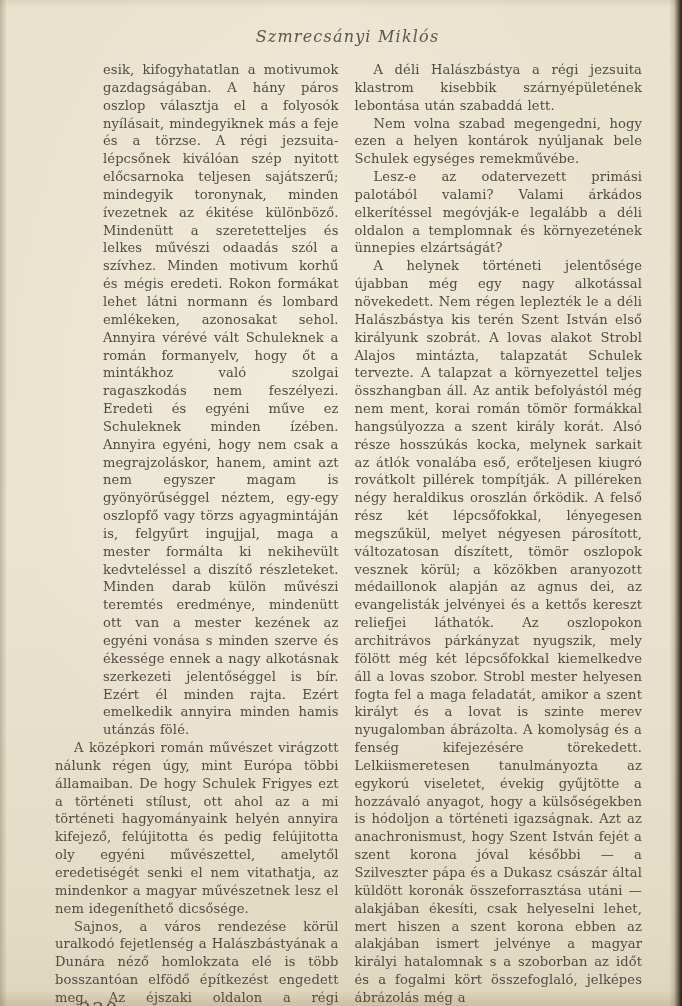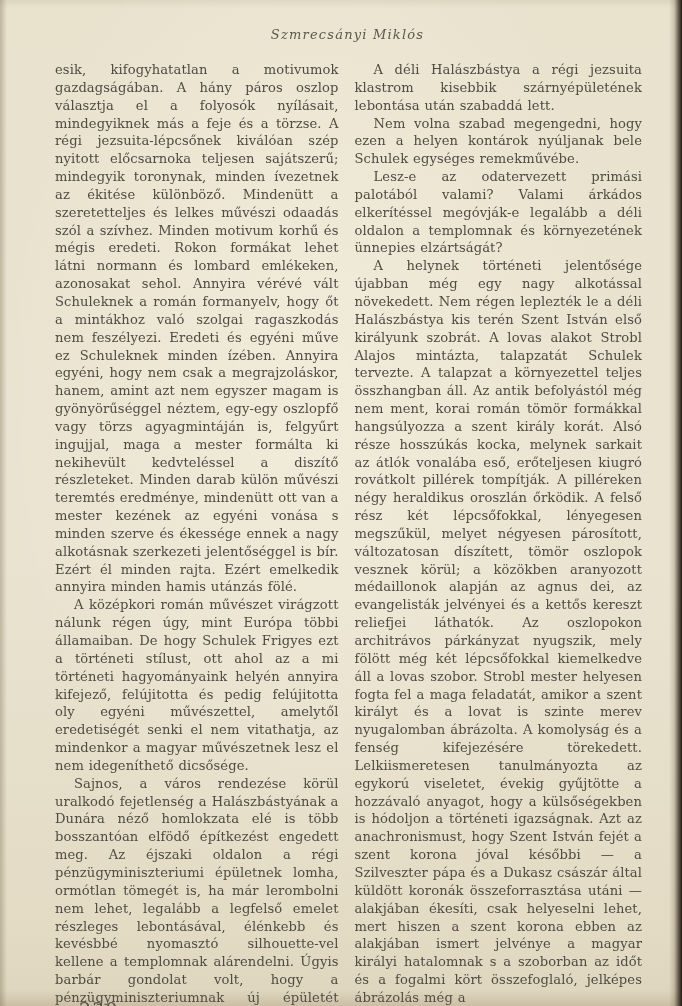--- a/index.html
+++ b/index.html
@@ -11,36 +11,36 @@
   .page {
     position:relative; width:682px; height:1006px;
     background:
       radial-gradient(ellipse at 46% 38%, rgba(255,252,240,0.35) 0%, rgba(255,252,240,0) 60%),
       linear-gradient(to bottom, #e9e2cd 0%, #eae3d0 55%, #e3dbc4 92%, #ded5bd 100%);
     color:#4f4b43;
   }
   .running-header {
     position:absolute; top:27px; left:55px; width:585px;
     text-align:center; font-style:italic;
-    font-size:13px; letter-spacing:1.2px; color:#5c574b;
+    font-size:16px; letter-spacing:1.2px; color:#5c574b;
   }
   .columns {
     position:absolute; top:61px; left:55px; right:40px;
     display:flex; gap:16px;
   }
   .col {
     text-align:justify;
     font-size:13.1px; line-height:17.85px;
     letter-spacing:0.1px; word-spacing:0.6px;
     color:#4f4b43;
   }
   .col-left  { width:284px; }
   .col-right { width:288px; }
   .col p { margin:0; text-indent:1.45em; }
-  .col p.noindent { text-indent:0; }
+  .col p.noindent { text-indent:0;margin-left:48px; }
   .page-number {
     position:absolute; left:79px; top:998px;
     font-size:19px; letter-spacing:1px; color:#555047;
   }
   
   .edge-right {
     position:absolute; top:0; right:0; width:13px; height:1006px;
     background:linear-gradient(to right,
       rgba(60,46,30,0) 0%, rgba(60,46,30,0.18) 40%,
       rgba(45,33,20,0.75) 78%, #231a10 100%);

